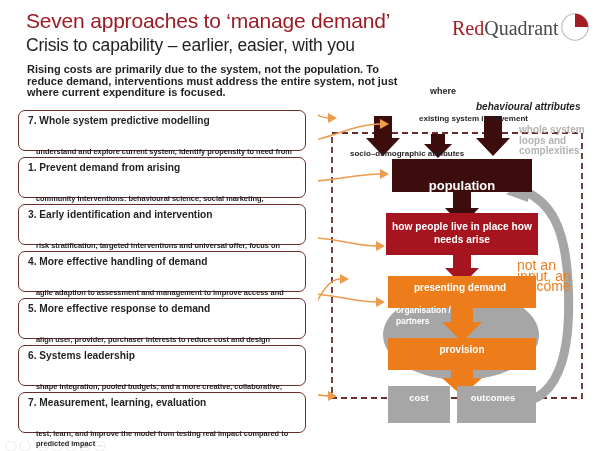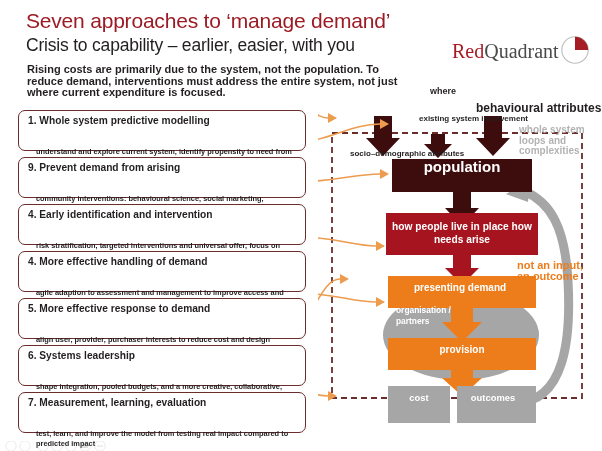--- a/index.html
+++ b/index.html
@@ -25,21 +25,21 @@
     font-size:17.5px;line-height:21px;
     color:#231f20;font-weight:400;
     letter-spacing:-0.2px;white-space:nowrap;
   }
   .intro{
     position:absolute;left:27px;top:64px;width:372px;
     font-size:11px;line-height:11.5px;color:#231f20;font-weight:600;
   }
 
   
-  .logo{position:absolute;left:452px;top:12px;width:140px;height:34px;margin-top:23px;}
+  .logo{position:absolute;left:452px;top:12px;width:140px;height:34px;}
   .logo-text{
     position:absolute;left:0;top:4px;
     font-family:"Liberation Serif", serif;
     font-size:20px;line-height:24px;white-space:nowrap;
   }
   .logo-red{color:#a51c24;}
   .logo-quad{color:#4b4b4b;}
   .logo-mark{position:absolute;left:108px;top:0px;width:30px;height:30px;}
 
   
@@ -64,41 +64,41 @@
     margin-top:20px;
   }
 
   
   .diagram{position:absolute;left:318px;top:86px;width:284px;height:365px;}
   .dsvg{position:absolute;left:0;top:0;}
 
   .dlabel{position:absolute;font-weight:700;color:#231f20;}
   .lab-inputs{left:112px;top:0px;font-size:9px;}
   .lab-socio{left:32px;top:15px;font-size:8px;font-weight:600;white-space:nowrap;margin-top:48px;}
-  .lab-behav{left:158px;top:15px;font-size:12px;font-weight:600;white-space:nowrap;}
+  .lab-behav{left:158px;top:15px;font-size:10px;font-weight:600;white-space:nowrap;font-style:italic;}
   .lab-exist{left:101px;top:28px;font-size:8px;font-weight:600;line-height:10px;white-space:nowrap;}
 
   .lab-loops{
     left:201px;top:39px;font-size:10px;line-height:10.5px;
     color:#b3b3b3;font-weight:600;width:70px;
   }
   .lab-outcome{
-    left:199px;top:174px;font-size:11px;line-height:10.5px;
-    color:#ed7d1b;font-weight:700;width:72px;
+    left:199px;top:174px;font-size:14px;line-height:10.5px;
+    color:#ed7d1b;font-weight:400;width:72px;
   }
   .lab-org{
     left:78px;top:219px;font-size:8.4px;line-height:10.5px;
     color:#ffffff;font-weight:600;width:62px;
   }
 
   .nodetext{
     position:absolute;color:#ffffff;text-align:center;
     font-weight:600;pointer-events:none;
   }
-  .nt-pop{left:78px;top:72px;width:132px;font-size:15px;text-align:center;}
+  .nt-pop{left:78px;top:92px;width:132px;font-size:13px;text-align:center;}
   .nt-how{left:72px;top:134px;width:144px;font-size:10.2px;line-height:13px;}
   .nt-pres{left:72px;top:196px;width:140px;font-size:10px;}
   .nt-prov{left:74px;top:258px;width:140px;font-size:10px;}
   .nt-cost{left:70px;top:306px;width:62px;font-size:9.4px;}
   .nt-out{left:140px;top:306px;width:70px;font-size:9.4px;}
 
   
   .iconstrip{position:absolute;left:4px;top:441px;height:10px;width:130px;opacity:.22;}
 </style>
 </head>
@@ -114,31 +114,31 @@
     <div class="logo-text"><span class="logo-red">Red</span><span class="logo-quad">Quadrant</span></div>
     <svg class="logo-mark" viewBox="0 0 30 30">
       <circle cx="15" cy="15" r="13.2" fill="none" stroke="#bdbdbd" stroke-width="1.1"></circle>
       <path d="M15 15 L15 1.8 A13.2 13.2 0 0 1 28.2 15 Z" fill="#a51c24"></path>
     </svg>
   </div>
 
   <div class="boxes">
 
     <div class="abox">
-      <div class="h">1. Whole system predictive modelling</div>
+      <div class="h">7. Whole system predictive modelling</div>
       <div class="d">understand and explore current system, identify propensity to need from population characteristics, propose effective interventions</div>
     </div>
 
     <div class="abox">
-      <div class="h">9. Prevent demand from arising</div>
+      <div class="h">1. Prevent demand from arising</div>
       <div class="d">community interventions: behavioural science, social marketing, community resilience</div>
     </div>
 
     <div class="abox">
-      <div class="h">4. Early identification and intervention</div>
+      <div class="h">3. Early identification and intervention</div>
       <div class="d">risk stratification, targeted interventions and universal offer, focus on community capacity, independence, self-efficacy etc</div>
     </div>
 
     <div class="abox">
       <div class="h">4. More effective handling of demand</div>
       <div class="d">agile adaption to assessment and management to improve access and whole system flow to reduce rework, failure etc</div>
     </div>
 
     <div class="abox">
       <div class="h">5. More effective response to demand</div>

